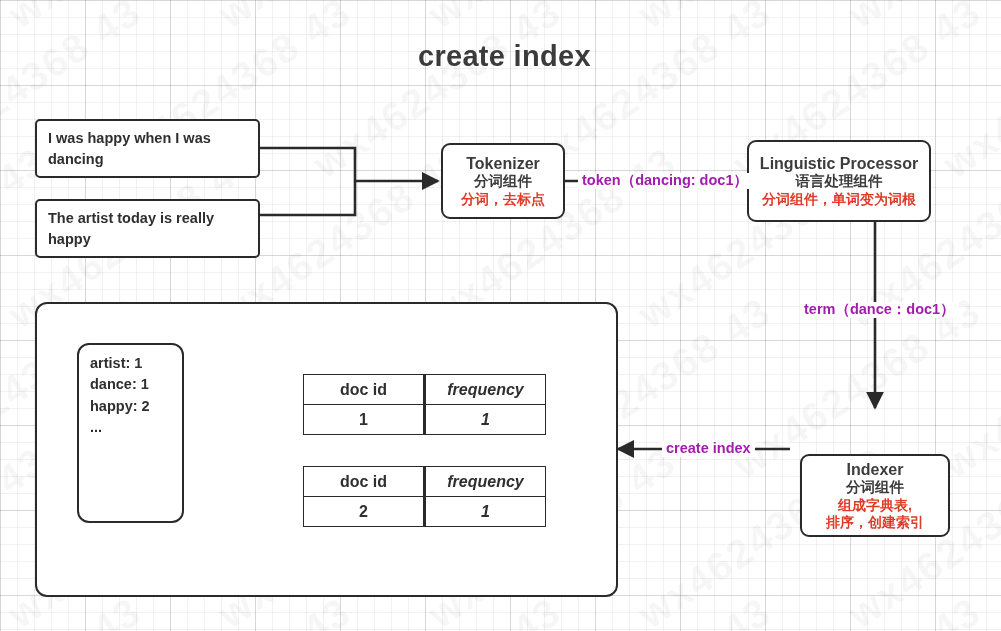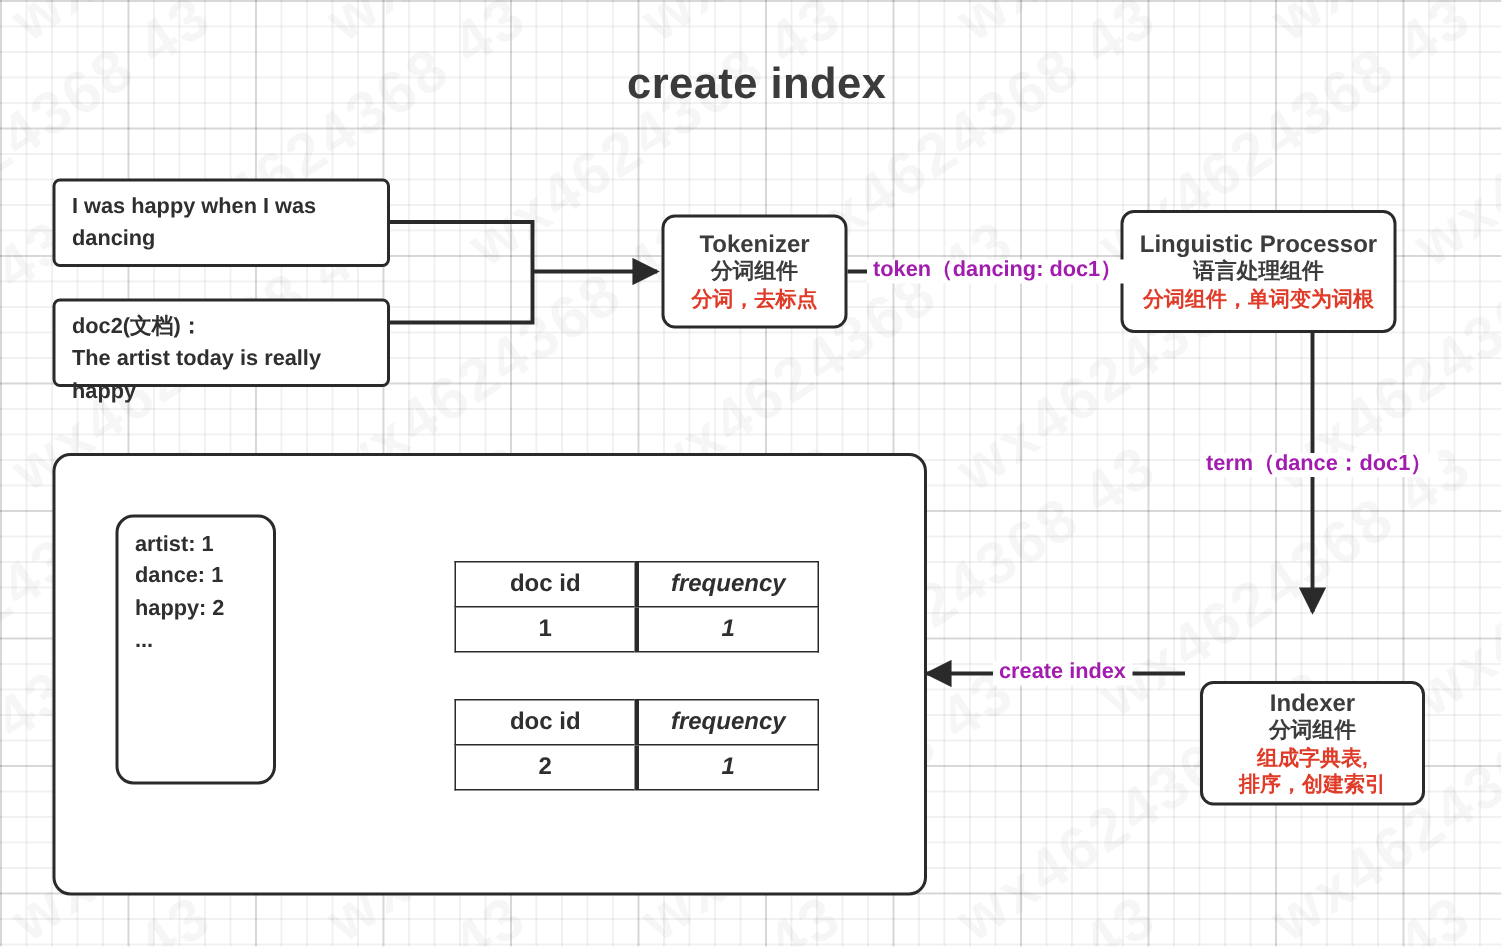--- a/index.html
+++ b/index.html
@@ -185,21 +185,20 @@
 
       <path d="M 362 434 L 362 463" fill="none" stroke="#2a2a2a" stroke-width="2.6" marker-end="url(#ah)"></path>
     </svg>
 
     <div class="docbox" style="left:35px;top:119px;width:225px;height:59px;">
       <div>I was happy when I was</div>
       <div>dancing</div>
     </div>
 
     <div class="docbox" style="left:35px;top:199px;width:225px;height:59px;">
-      <div>doc2(文档)：</div>
       <div>The artist today is really</div>
       <div>happy</div>
     </div>
 
     <div class="node" style="left:441px;top:143px;width:124px;height:76px;">
       <div class="ln en">Tokenizer</div>
       <div class="ln cn">分词组件</div>
       <div class="ln red">分词，去标点</div>
     </div>
 

